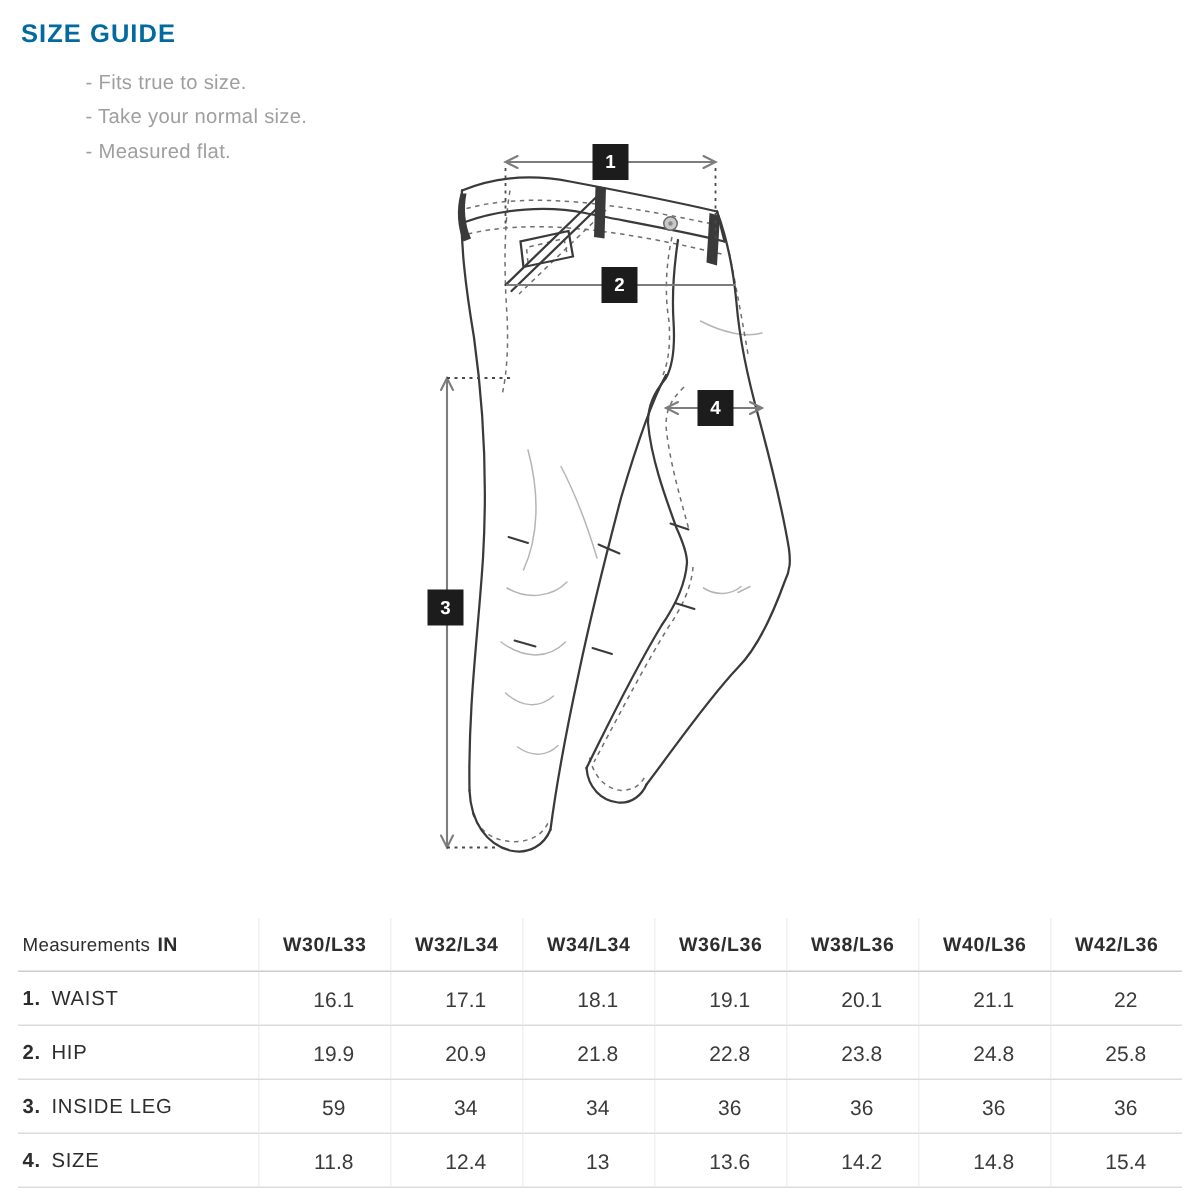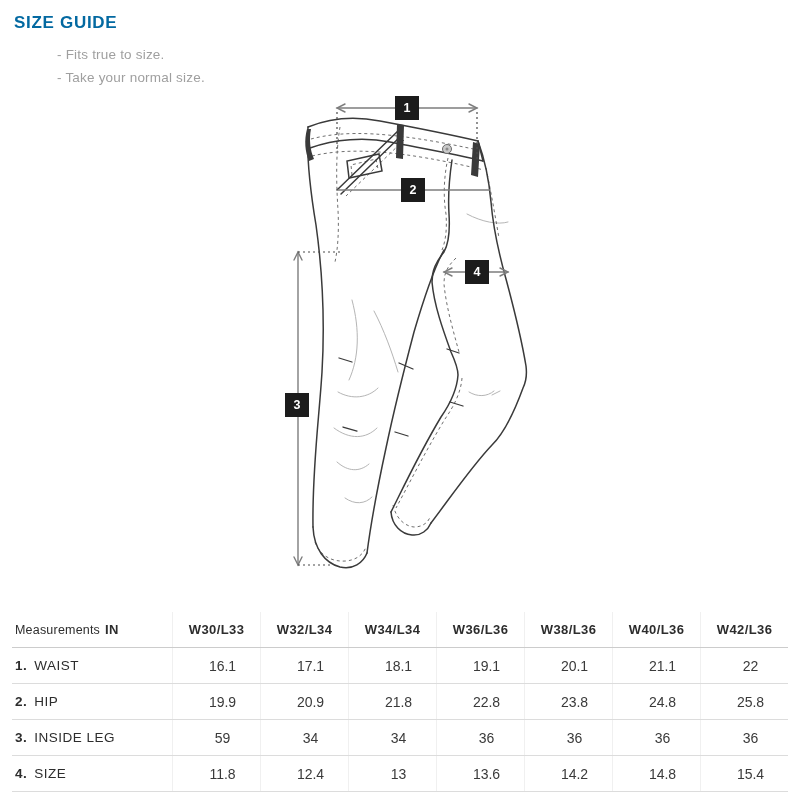--- a/index.html
+++ b/index.html
@@ -45,20 +45,21 @@
   .cell.label{font-size:13.5px;color:#2d2d2d;letter-spacing:.5px;padding-left:3px;}
   .rnum{font-weight:700;margin-right:7px;}
 </style>
 </head>
 <body>
 
 <div class="page-title">SIZE GUIDE</div>
 <div class="notes">
   <div class="note-line">- Fits true to size.</div>
   <div class="note-line">- Take your normal size.</div>
+  <div class="note-line">- Measured flat.</div>
 </div>
 
 <svg class="diagram-svg" width="800" height="612" viewBox="0 0 800 612">
 
   <path fill="#ffffff" stroke="none" d="M 308,127 C 330,118 355,116 380,121 C 412,127 448,134 478,141
     C 485,160 489,180 491,202 C 493,226 499,254 506,279 C 513,305 521,336 526,366
     C 527,374 527,380 523,388 C 515,410 505,432 492,445 C 472,466 450,498 431,523
     C 428,530 421,536 412,535 C 401,534 392,524 391,512
     C 404,486 420,452 441,417 C 450,404 457,390 458,375 C 458,370 456,363 451,352
     C 443,330 434,305 432,282 C 432,270 436,262 444,252

